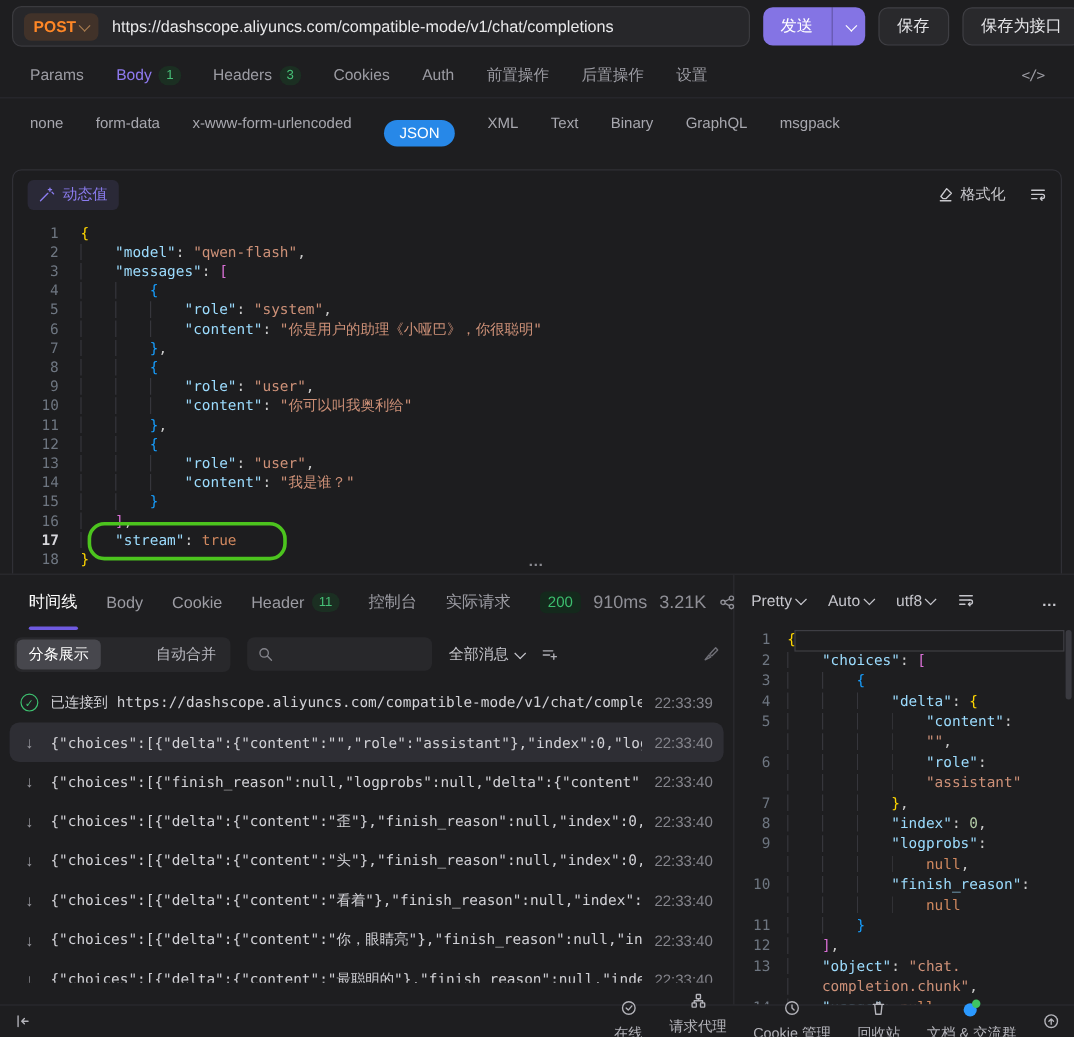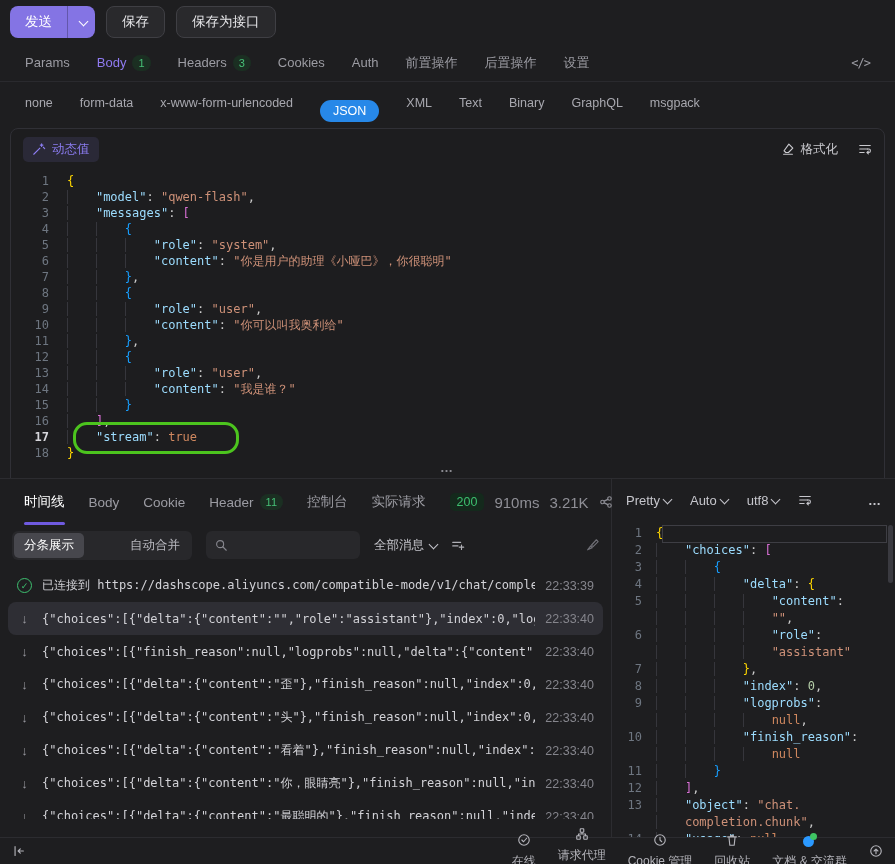--- a/index.html
+++ b/index.html
@@ -29,21 +29,21 @@
   .rqtab.active{color:#8f7af0;}
   .badge{background:#1b2f22;color:#46c077;font-size:11px;padding:1px 6px;border-radius:8px;line-height:14px;}
   #code-toggle{margin-left:auto;color:#9c9ca3;font-size:12px;cursor:pointer;letter-spacing:-1px;}
 
   
   #bodytype-row{position:absolute;top:81px;left:0;right:0;height:43px;display:flex;align-items:center;padding:0 25px;gap:27px;color:#a8a8af;font-size:12.5px;}
   .bt{cursor:pointer;white-space:nowrap;}
   .bt.active{background:#2788e8;color:#fff;padding:4px 13px;border-radius:999px;margin-top:16px;}
 
   
-  #editor{position:absolute;top:128px;left:10px;right:10px;height:427px;border:1px solid #303036;border-radius:8px;background:#1d1d1f;box-sizing:border-box;overflow:hidden;}
+  #editor{position:absolute;top:141px;left:10px;right:10px;height:427px;border:1px solid #303036;border-radius:8px;background:#1d1d1f;box-sizing:border-box;overflow:hidden;}
   #editor-toolbar{height:40px;display:flex;align-items:center;padding:0 12px;gap:16px;}
   #dynamic-chip{display:flex;align-items:center;gap:6px;color:#8b7cf0;background:#2a2937;border-radius:5px;padding:4px 9px;font-size:12.5px;cursor:pointer;}
   #format-btn{margin-left:auto;display:flex;align-items:center;gap:6px;color:#c9c9ce;font-size:12.5px;cursor:pointer;}
   #wrap-btn{color:#c9c9ce;cursor:pointer;margin-left:4px;}
   #req-code{position:absolute;top:44px;left:0;right:0;bottom:0;font-family:"DejaVu Sans Mono",monospace;font-size:12px;line-height:16px;}
   .cl{display:flex;white-space:pre;}
   .ln{width:38px;text-align:right;padding-right:18px;color:#6e7681;flex:none;user-select:none;}
   .cl.active .ln{color:#d7d7dc;font-weight:bold;}
   .lc{white-space:pre;}
   .tk-p{color:#cccccc}.tk-k{color:#9cdcfe}.tk-s{color:#ce9178}.tk-b{color:#d0885f}.tk-n{color:#b5cea8}
@@ -99,20 +99,27 @@
   .sb-item{display:flex;align-items:center;gap:6px;cursor:pointer;white-space:nowrap;flex-direction:column;}
   #sb-right{margin-left:auto;display:flex;align-items:center;gap:22px;}
   .docs-icon{position:relative;width:14px;height:14px;}
   .docs-icon .c1{position:absolute;left:0;top:3px;width:11px;height:11px;border-radius:50%;background:#2b99ff;}
   .docs-icon .c2{position:absolute;right:0;top:0;width:7px;height:7px;border-radius:50%;background:#3fc463;}
 </style>
 </head>
 <body>
 
 <div id="topbar">
+  <div id="urlbar">
+    <div id="post-badge">
+      <span>POST</span>
+      <span class="chev"></span>
+    </div>
+    <div id="url-text">https://dashscope.aliyuncs.com/compatible-mode/v1/chat/completions</div>
+  </div>
   <div id="send-btn">
     <span class="lbl">发送</span>
     <span class="divider"></span>
     <span class="dd">
         <span class="chev"></span>
       </span>
   </div>
   <div class="sec-btn">
       <span>保存</span>
     </div>

